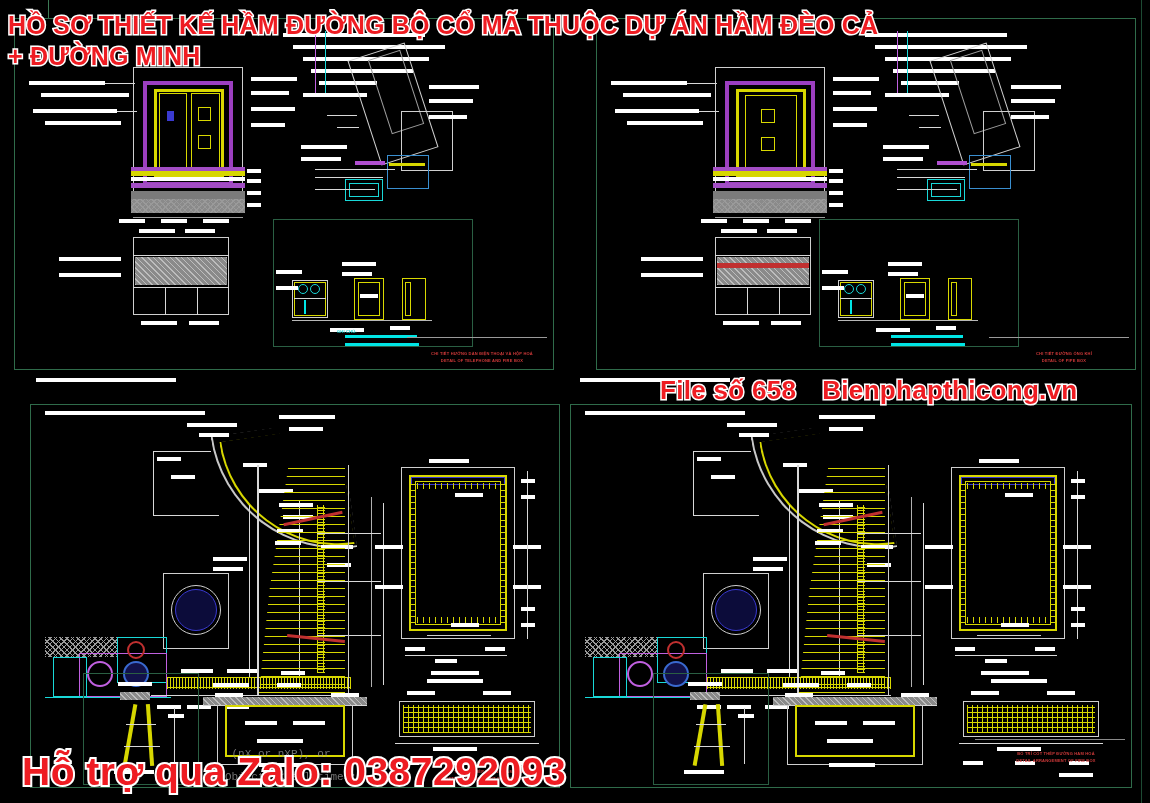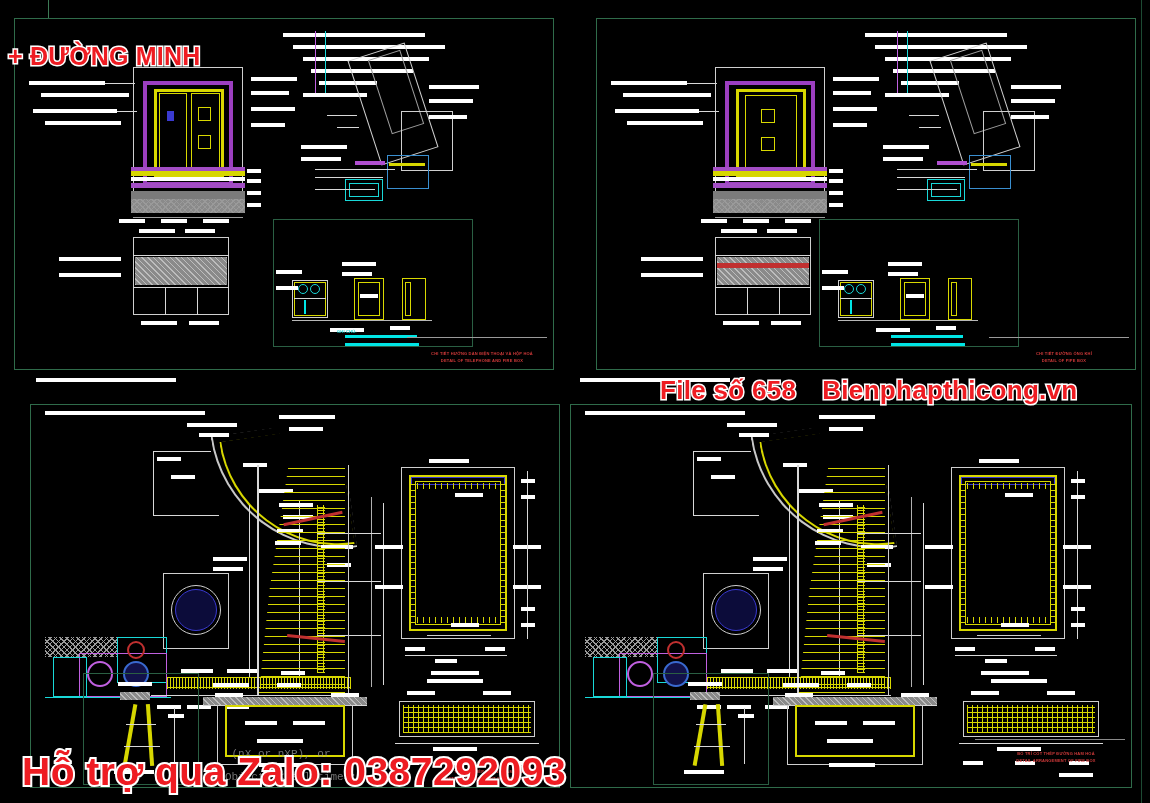--- a/index.html
+++ b/index.html
@@ -659,17 +659,17 @@
   <div class="ln h" style="left:580px; top:378px; width:150px; background:#ffffff; height:4px;"></div>
   <div class="ln v" style="left:48px; top:0px; height:18px; background:#3d7a55;"></div>
   <div class="ln v" style="left:1141px; top:0px; height:803px; background:#1d4a33;"></div>
 </div>
 
 <div id="cmdline">
   <div class="row">(nX or nXP), or</div>
   <div class="row">ow/Object] &lt;real time&gt;:</div>
 </div>
 
-<div id="wm-title" class="wm"><br><span>+ ĐƯỜNG MINH</span></div>
+<div id="wm-title" class="wm"><span>HỒ SƠ THIẾT KẾ HẦM ĐƯỜNG BỘ CỔ MÃ THUỘC DỰ ÁN HẦM ĐÈO CẢ</span><br><span>+ ĐƯỜNG MINH</span></div>
 
 <div id="wm-file" class="wm"><span>File số 658</span><span style="display:inline-block;width:26px;"></span><span>Bienphapthicong.vn</span></div>
 
 <div id="wm-zalo" class="wm">Hỗ trợ qua Zalo: 0387292093</div>
 
 </body></html>

